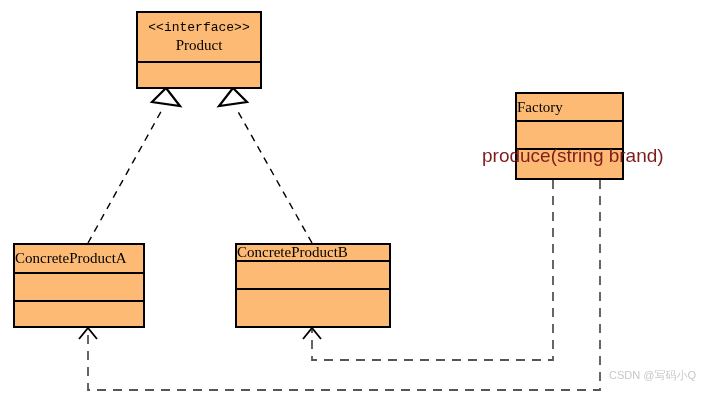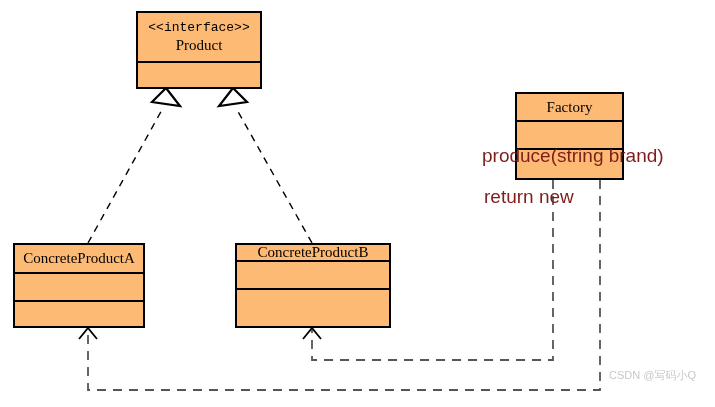--- a/index.html
+++ b/index.html
@@ -29,21 +29,21 @@
     position: absolute;
     box-sizing: border-box;
     border: 2px solid #000000;
     background: #fdba74;
     z-index: 3;
   }
   .uml-row {
     box-sizing: border-box;
     display: flex;
     align-items: center;
-    justify-content: center;
+    justify-content: flex-start;
     width: 100%;
     overflow: hidden;
   }
   .uml-row.divided {
     border-bottom: 2px solid #000000;
   }
   .cls-name {
     font-family: "Liberation Serif", serif;
     font-size: 15px;
     color: #000000;
@@ -141,18 +141,17 @@
   <div class="uml-box" style="left:235px; top:243px; width:156px; height:85px;">
     <div class="uml-row divided" style="height:17px;">
       <span class="cls-name">ConcreteProductB</span>
     </div>
     <div class="uml-row divided" style="height:28px;"></div>
     <div class="uml-row" style="height:26px;"></div>
   </div>
 
   <div class="blue-note" style="left:482px; top:145px;">produce(string brand)</div>
 
-  <div class="blue-note" style="left:484px; top:186px;">return new</div>
 
 
   <div class="watermark" style="left:609px; top:368px;">CSDN @写码小Q</div>
 
 </div>
 
 </body></html>

